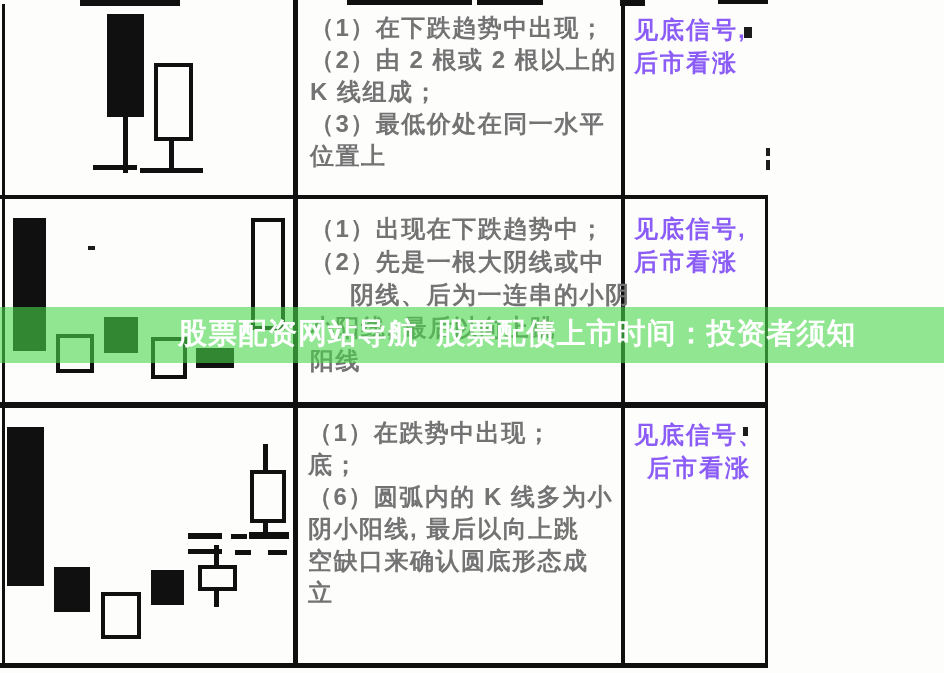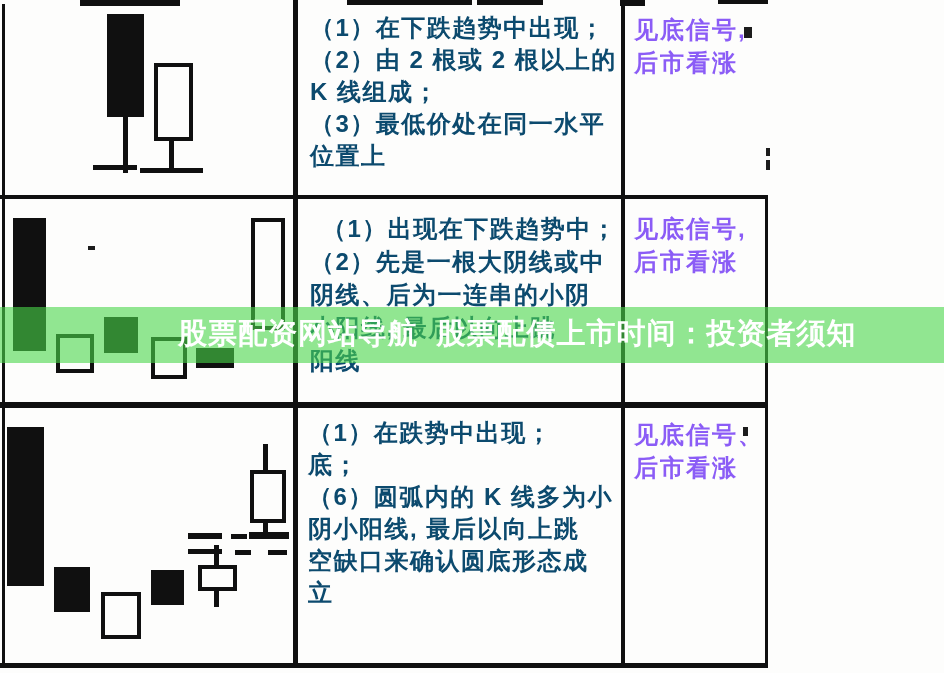--- a/index.html
+++ b/index.html
@@ -13,21 +13,21 @@
   .abs{position:absolute;}
   .ink{background:#101010;}
   .hollow{
     position:absolute;
     border:4px solid #101010;
     background:transparent;
     box-sizing:border-box;
   }
   .desc-block{
     position:absolute;
-    color:#0c4a6e;
+    color:#737373;
     font-weight:700;
     font-size:24px;
     line-height:32px;
     letter-spacing:1.5px;
     white-space:nowrap;
   }
   .desc-line{height:32px;}
   .signal-block{
     position:absolute;
     color:#8b5cf6;
@@ -129,40 +129,40 @@
     <div class="desc-line">K 线组成；</div>
     <div class="desc-line">（3）最低价处在同一水平</div>
     <div class="desc-line">位置上</div>
   </div>
   <div class="signal-block" style="left:634px;top:13px;">
     <div>见底信号,</div>
     <div>后市看涨</div>
   </div>
 
   <div class="desc-block" style="left:310px;top:212px;width:310px;line-height:33px;">
-    <div class="desc-line" style="height:33px;margin-left:12px;">（1）出现在下跌趋势中；</div>
+    <div class="desc-line" style="height:33px;">（1）出现在下跌趋势中；</div>
     <div class="desc-line" style="height:33px;">（2）先是一根大阴线或中</div>
-    <div class="desc-line" style="height:33px;">阴线、后为一连串的小阴</div>
+    <div class="desc-line" style="height:33px;margin-left:40px;">阴线、后为一连串的小阴</div>
     <div class="desc-line" style="height:33px;">小阳线, 最后以向上跳</div>
     <div class="desc-line" style="height:33px;">阳线</div>
   </div>
   <div class="signal-block" style="left:634px;top:212px;">
     <div>见底信号,</div>
     <div>后市看涨</div>
   </div>
 
   <div class="desc-block" style="left:308px;top:417px;width:315px;">
     <div class="desc-line">（1）在跌势中出现；</div>
     <div class="desc-line">底；</div>
     <div class="desc-line">（6）圆弧内的 K 线多为小</div>
     <div class="desc-line">阴小阳线, 最后以向上跳</div>
     <div class="desc-line">空缺口来确认圆底形态成</div>
     <div class="desc-line">立</div>
   </div>
-  <div class="signal-block" style="left:634px;top:418px;">
+  <div class="signal-block" style="left:634px;top:418px;text-align:center;">
     <div>见底信号、</div>
     <div>后市看涨</div>
   </div>
 
   <div id="banner">
     <div class="banner-text">股票配资网站导航 股票配债上市时间：投资者须知</div>
   </div>
 
 </div>
 

